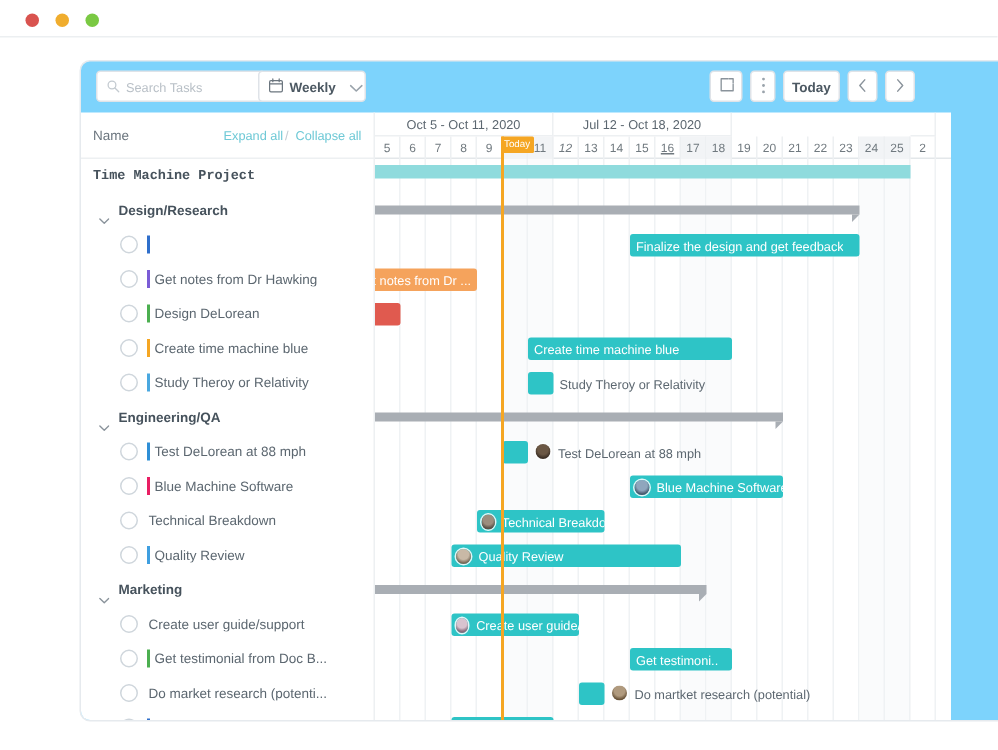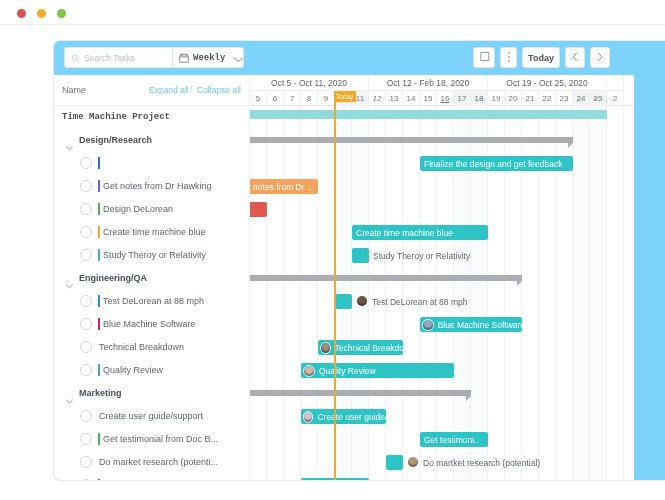--- a/index.html
+++ b/index.html
@@ -52,21 +52,21 @@
     white-space: nowrap; overflow: hidden;
   }
   #view-select {
     position: absolute; left: 118px; top: 6px;
     width: 72px; height: 21px;
     border: 1px solid #dfe3e8; border-radius: 3px;
     background: #fff;
     display: flex; align-items: center; gap: 4px;
     padding-left: 6px;
   }
-  #view-select-label { font-size: 9px; color: #4c5862; font-weight: bold; font-family: Liberation Mono, monospace; }
+  #view-select-label { font-size: 9px; color: #4c5862; font-weight: bold; }
   .tb-btn {
     position: absolute; top: 6px; height: 21px;
     border: 1px solid #dfe3e8; border-radius: 3px;
     background: #fff;
     display: flex; align-items: center; justify-content: center;
     color: #8a939b; font-size: 9px;
   }
   #btn-export { left: 419px; width: 22px; }
   #btn-more   { left: 446px; width: 17px; }
   #btn-today  { left: 468px; width: 38px; font-size: 9px; color: #4c5862; font-weight: bold; }
@@ -414,22 +414,21 @@
             <div class="gridline" style="left: 305px;"></div>
             <div class="gridline" style="left: 322px;"></div>
             <div class="gridband" style="left: 323px;"></div>
             <div class="gridline" style="left: 339px;"></div>
             <div class="gridband" style="left: 340px;"></div>
             <div class="gridline" style="left: 356px;"></div>
             <div class="gridline" style="left: 373px;"></div>
           </div>
         <div id="week-header">
             <div class="week-cell" style="left: 0px; width: 119px;">Oct 5 - Oct 11, 2020</div>
-            <div class="week-cell" style="left: 119px; width: 119px;">Oct 12 - Feb 18, 2020</div>
-            <div class="week-cell" style="left: 238px; width: 119px;">Oct 19 - Oct 25, 2020</div>
+            <div class="week-cell" style="left: 119px; width: 119px;">Jul 12 - Oct 18, 2020</div>
             <div class="week-cell" style="left: 357px; width: 17px;"></div>
           </div>
         <div id="day-header">
             <div class="day-cell" style="left: 0px;">5</div>
             <div class="day-cell" style="left: 17px;">6</div>
             <div class="day-cell" style="left: 34px;">7</div>
             <div class="day-cell" style="left: 51px;">8</div>
             <div class="day-cell" style="left: 68px;">9</div>
             <div class="day-cell weekend" style="left: 85px;">10</div>
             <div class="day-cell weekend" style="left: 102px;">11</div>

